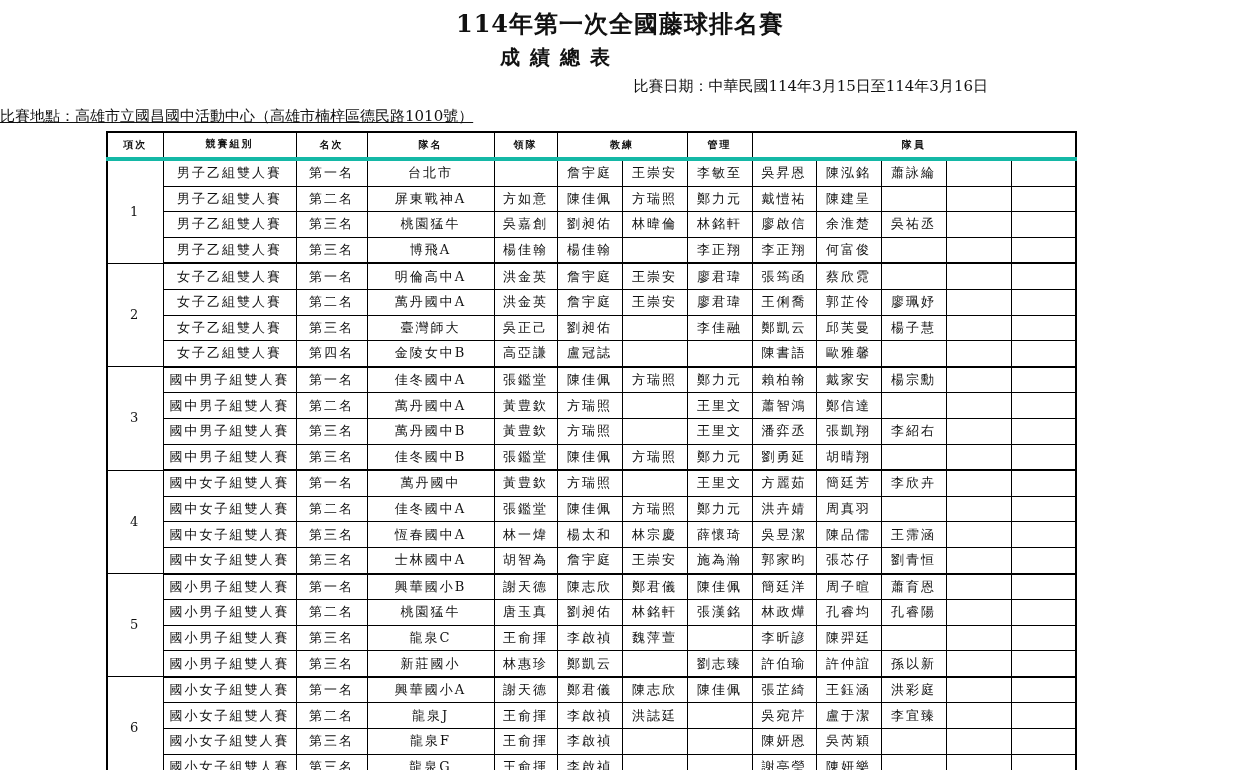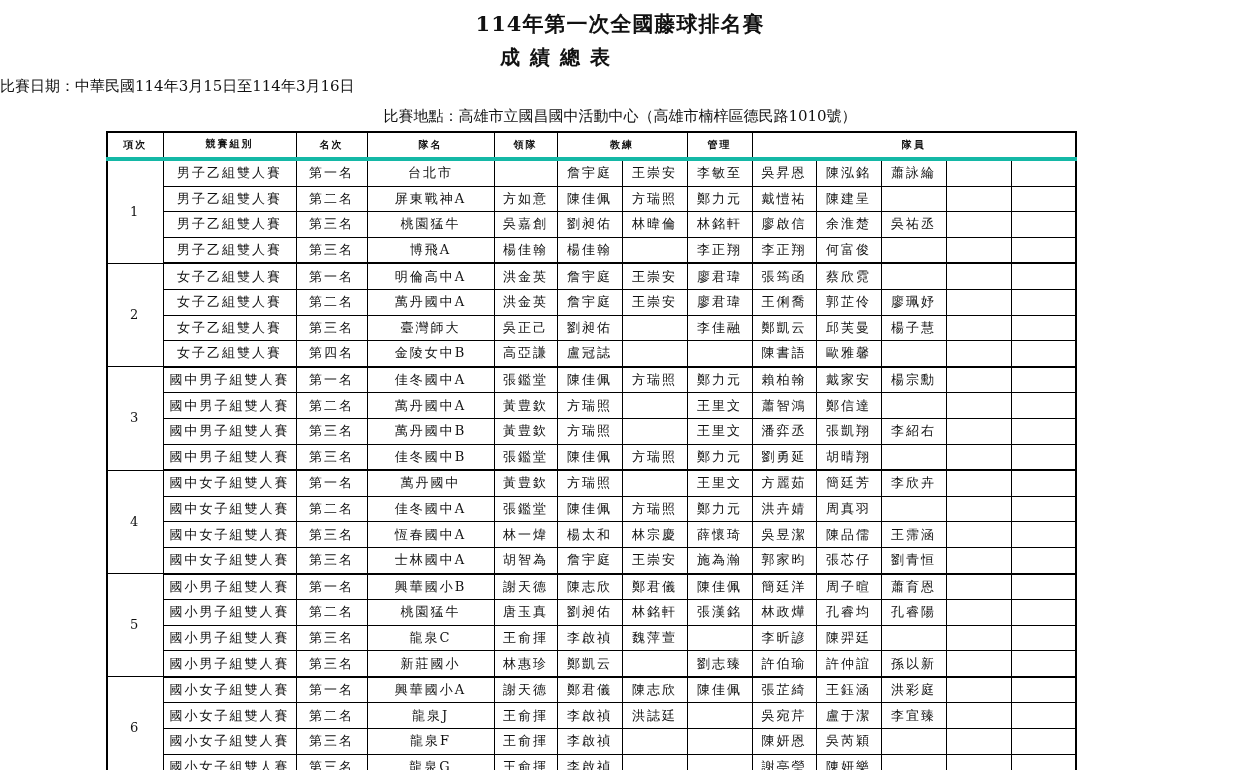--- a/index.html
+++ b/index.html
@@ -2,33 +2,33 @@
 <html><head>
   <meta charset="utf-8">
   <style>
     html, body { margin: 0; padding: 0; background: #ffffff; }
     body {
       width: 1240px; height: 770px; overflow: hidden; position: relative;
       font-family: "DejaVu Serif", "Liberation Serif", serif; color: #111;
     }
     .title {
       position: absolute; left: 0; width: 1240px; text-align: center;
-      top: 10px; font-size: 21px; font-weight: bold; letter-spacing: 1px; line-height: 28px;
+      top: 10px; font-size: 24px; font-weight: bold; letter-spacing: 1px; line-height: 28px;
     }
     .subtitle {
       position: absolute; left: 0; width: 1120px; text-align: center;
       top: 43px; font-size: 20px; font-weight: bold; letter-spacing: 10px; line-height: 28px;
     }
     .date-line {
-      position: absolute; left: 0; width: 988px; text-align: left;
+      position: absolute; left: 0; width: 988px; text-align: right;
       top: 75px; font-size: 15px; line-height: 22px;
     }
     .venue-line {
-      position: absolute; left: 0; width: 1240px; text-align: center;
-      top: 105px; font-size: 15px; line-height: 22px;
+      position: absolute; left: 0; width: 1240px; text-align: left;
+      top: 105px; font-size: 15px; line-height: 22px; text-decoration: underline;
     }
     table.results {
       position: absolute; left: 106px; top: 131px;
       border-collapse: collapse; table-layout: fixed;
       border: 2px solid #000;
     }
     table.results td, table.results th {
       border: 1px solid #000; padding: 0; text-align: center; vertical-align: middle;
       font-size: 13px; line-height: 14px; white-space: nowrap; overflow: hidden;
       height: 24.6px; letter-spacing: 2px;

